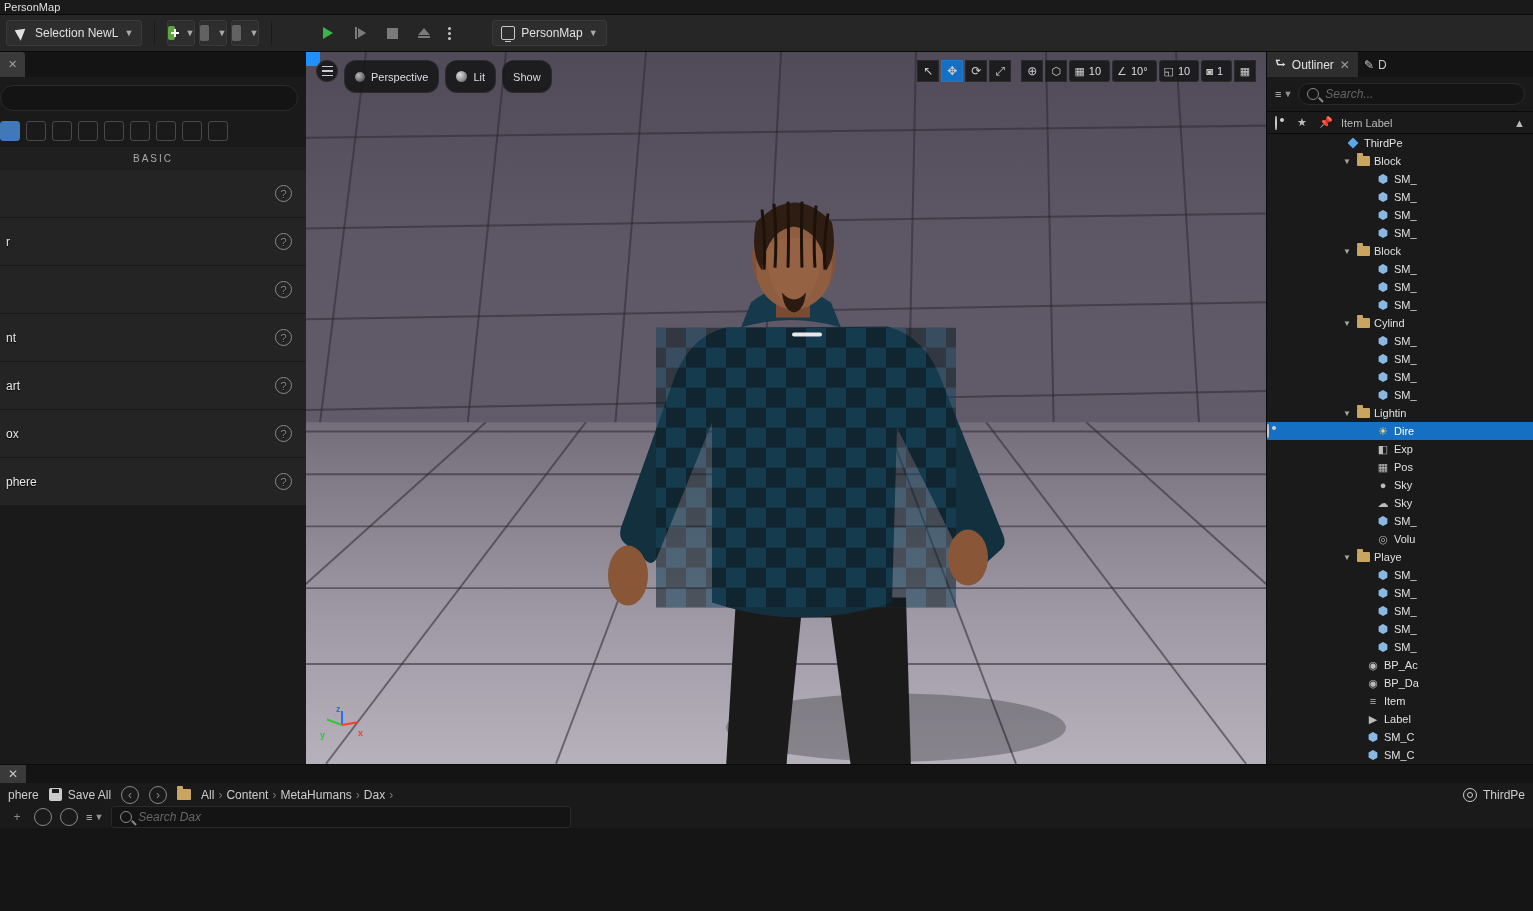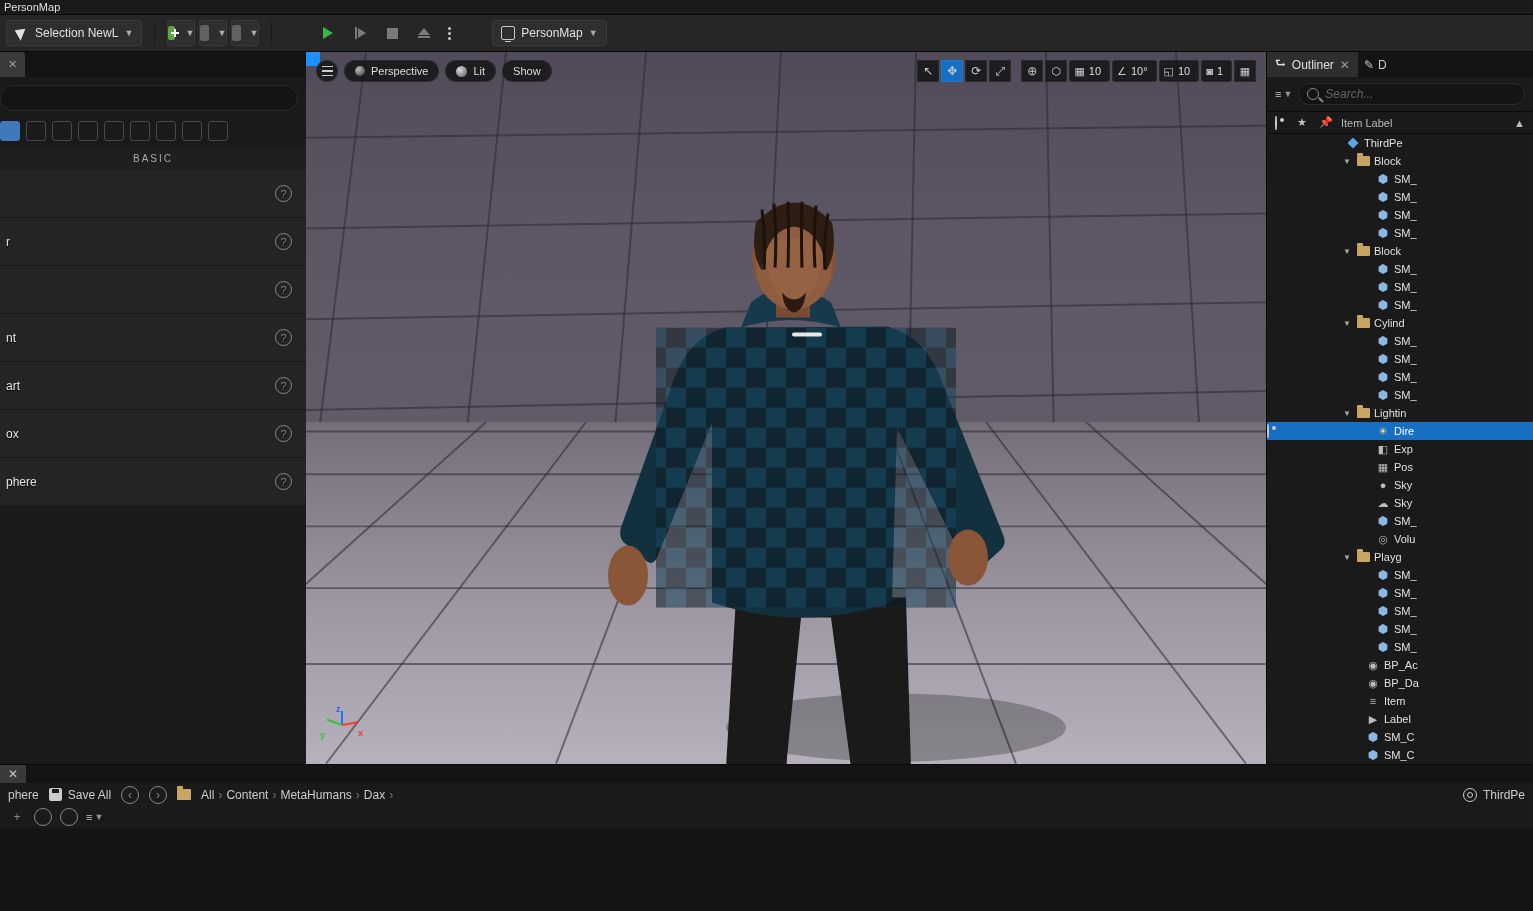--- a/index.html
+++ b/index.html
@@ -97,21 +97,21 @@
 
 .actor-list { flex:1; overflow:hidden;}
 .actor-row { height:47px; background:#242424; margin-bottom:1px; display:flex; align-items:center; justify-content:space-between; padding:0 14px 0 6px; color:#e8e8e8; text-shadow:0 1px 1px #000;}
 .actor-row .help{ width:17px;height:17px;border:1.5px solid #888;border-radius:50%;display:flex;align-items:center;justify-content:center;font-size:11px;color:#888;}
 
 
 .viewport-area { flex:1; position:relative; background:#5a5463;}
 .vp-corner{position:absolute;top:0;left:0;width:14px;height:14px;background:#1e90ff;}
 .vp-toolbar-left{position:absolute;top:8px;left:10px;display:flex;gap:6px;}
 .vp-toolbar-right{position:absolute;top:8px;right:10px;display:flex;gap:2px; align-items:center;}
-.vp-pill{ background:rgba(20,20,20,.85); border:1px solid rgba(255,255,255,.06); border-radius:12px; height:22px; display:flex; align-items:center; padding:4px 10px; gap:6px; font-size:11px; color:#ddd;}
+.vp-pill{ background:rgba(20,20,20,.85); border:1px solid rgba(255,255,255,.06); border-radius:12px; height:33px; display:flex; align-items:center; padding:4px 10px; gap:6px; font-size:11px; color:#ddd;}
 .vp-round{ width:22px; height:22px; border-radius:11px; background:rgba(20,20,20,.85); border:1px solid rgba(255,255,255,.06); display:flex; align-items:center; justify-content:center; font-size:11px;}
 .vp-hamburger{flex-direction:column; gap:3px;}
 .vp-hamburger span{width:11px;height:1.5px;background:#ccc;}
 .vp-sq{ width:22px; height:22px; background:rgba(20,20,20,.85); border:1px solid rgba(255,255,255,.06); display:flex; align-items:center; justify-content:center;}
 .vp-sq.active{ background:#1570c4;}
 .vp-num{font-size:11px;color:#ddd;padding:0 4px;}
 .vp-grid-widget{display:flex;align-items:center;background:rgba(20,20,20,.85);border:1px solid rgba(255,255,255,.06);height:22px;padding:0 4px;border-radius:3px;}
 
 
 .scene{position:absolute;inset:0;overflow:hidden;}
@@ -686,21 +686,21 @@
           </span>
           <span>Volu</span>
         </div>
         <div class="out-row">
           <span class="sel-eye"><span class="eye-ic"></span></span>
           <span class="pad" style="width: 50px;"></span>
           <span class="arw">▼</span>
           <span class="ico">
             <span class="folder"></span>
           </span>
-          <span>Playg</span>
+          <span>Playe</span>
         </div>
         <div class="out-row">
           <span class="sel-eye"><span class="eye-ic"></span></span>
           <span class="pad" style="width: 70px;"></span>
           <span class="arw"></span>
           <span class="ico">
             <span class="mesh-ico">⬢</span>
           </span>
           <span>SM_</span>
         </div>
@@ -829,14 +829,18 @@
     </div>
   </div>
   <div class="bottom-search-row">
     <span class="circle-btn" style="border:none">+</span>
     <span class="circle-btn"></span>
     <span class="circle-btn"></span>
     <div class="out-filter">
         <span style="font-size:11px">≡</span>
         <span class="chev">▼</span>
       </div>
+    <div class="bot-search">
+        <span class="mag"></span>
+        <span>Search Dax</span>
+      </div>
   </div>
 </div>
 
 </body></html>

